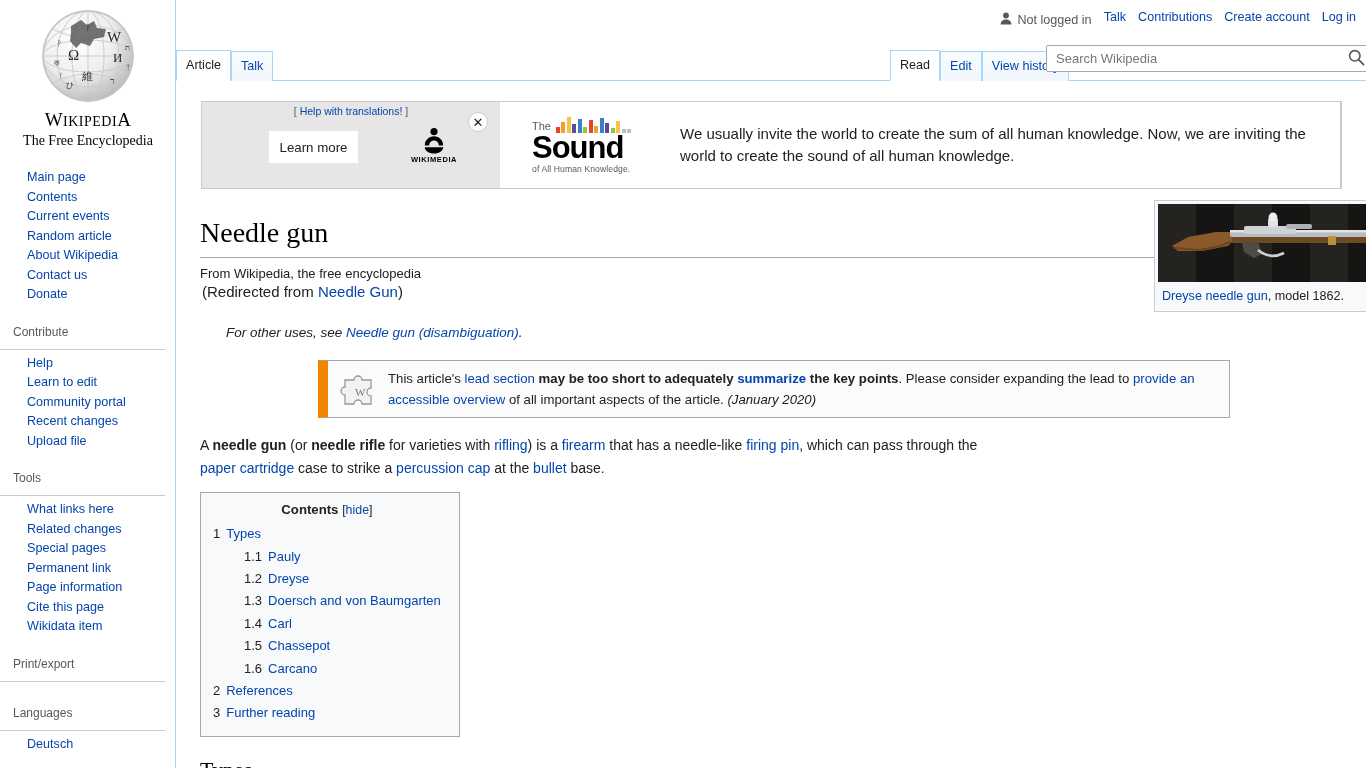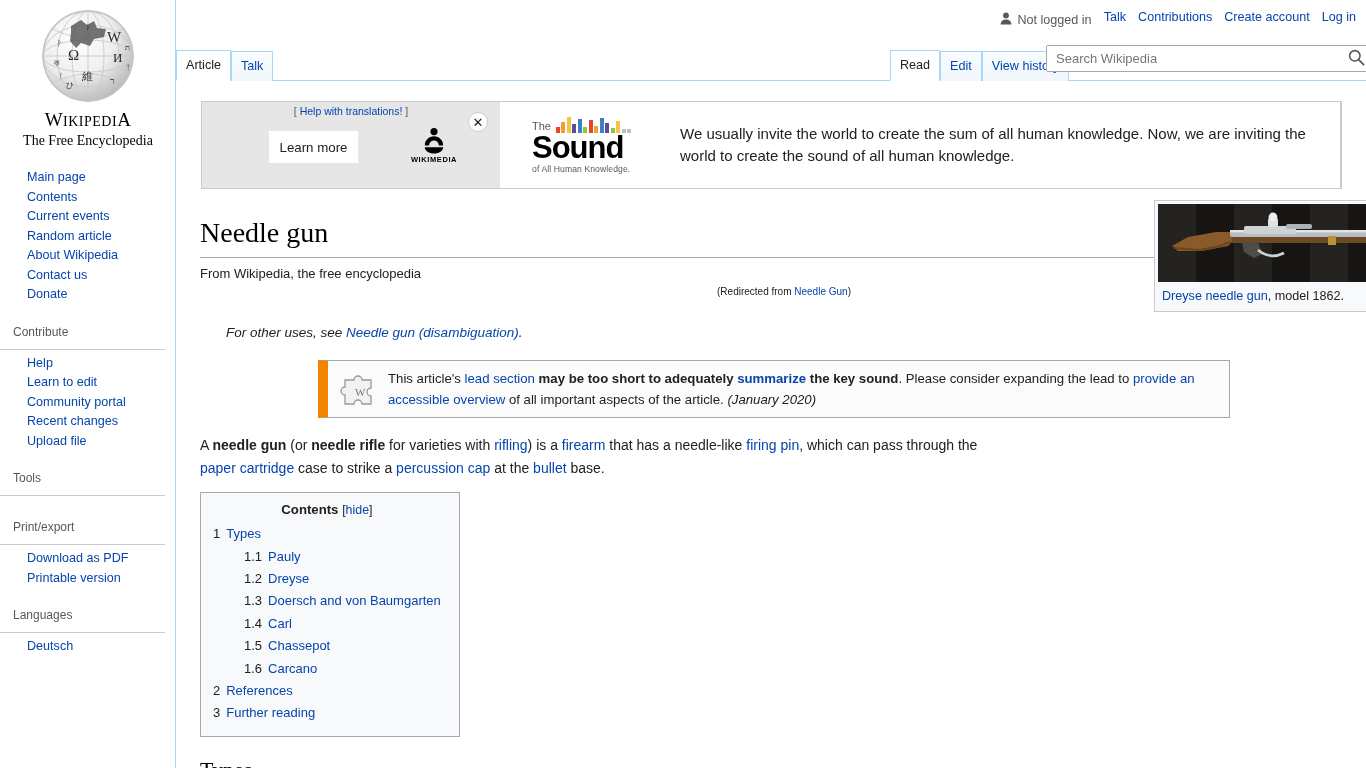--- a/index.html
+++ b/index.html
@@ -257,25 +257,24 @@
     border-bottom: 1px solid #a2a9b1;
     width: 1140px;
   }
   #siteSub {
     font-size: 13px;
     line-height: 18px;
     color: #202122;
     margin-top: 7px;
   }
   #redirect-note {
-    font-size: 10px;
+    font-size: 15px;
     line-height: 18px;
     color: #202122;
     margin-left: 2px;
-    text-align: center;
   }
   #redirect-note a { color: #0645ad; text-decoration: none; }
   #hatnote {
     font-style: italic;
     font-size: 13.5px;
     line-height: 19px;
     margin: 22px 0 0 26px;
     color: #202122;
   }
   #hatnote a { color: #0645ad; text-decoration: none; }
@@ -467,31 +466,46 @@
           <li>
             <a href="#">Recent changes</a>
           </li>
           <li>
             <a href="#">Upload file</a>
           </li>
         </ul>
       </div>
       <div class="nav-portal">
         <div class="portal-heading">Tools</div>
+        <ul class="portal-body">
+          <li>
+            <a href="#">What links here</a>
+          </li>
+          <li>
+            <a href="#">Related changes</a>
+          </li>
+          <li>
+            <a href="#">Special pages</a>
+          </li>
+          <li>
+            <a href="#">Permanent link</a>
+          </li>
+          <li>
+            <a href="#">Page information</a>
+          </li>
+          <li>
+            <a href="#">Cite this page</a>
+          </li>
+          <li>
+            <a href="#">Wikidata item</a>
+          </li>
+        </ul>
       </div>
       <div class="nav-portal">
         <div class="portal-heading">Print/export</div>
-        <ul class="portal-body">
-          <li>
-            <a href="#">Download as PDF</a>
-          </li>
-          <li>
-            <a href="#">Printable version</a>
-          </li>
-        </ul>
       </div>
       <div class="nav-portal">
         <div class="portal-heading">Languages</div>
         <ul class="portal-body">
           <li>
             <a href="#">Deutsch</a>
           </li>
         </ul>
       </div>
     </div>
@@ -586,21 +600,21 @@
 
     <div id="hatnote"><span>For other uses, see </span><a href="#">Needle gun (disambiguation)</a><span>.</span></div>
 
     <div id="ambox">
       <div id="ambox-icon">
         <svg width="38" height="36" viewBox="0 0 38 36">
           <path d="M6 9 h9 a4 4 0 1 1 8 0 h9 v8 a4 4 0 1 0 0 8 v8 h-9 a4 4 0 1 0 -8 0 H6 v-9 a4 4 0 1 1 0-8 z" fill="#f2f2f2" stroke="#999" stroke-width="1.3"></path>
           <text x="16" y="25" font-family="Liberation Serif, serif" font-size="11" fill="#777">W</text>
         </svg>
       </div>
-      <div id="ambox-text"><span>This article's </span><a href="#">lead section</a><b> may be too short to adequately </b><a href="#"><b>summarize</b></a><b> the key sound</b><span>. Please consider expanding the lead to </span><a href="#">provide an accessible overview</a><span> of all important aspects of the article. </span><i>(January 2020)</i></div>
+      <div id="ambox-text"><span>This article's </span><a href="#">lead section</a><b> may be too short to adequately </b><a href="#"><b>summarize</b></a><b> the key points</b><span>. Please consider expanding the lead to </span><a href="#">provide an accessible overview</a><span> of all important aspects of the article. </span><i>(January 2020)</i></div>
     </div>
 
     <p id="lead-para"><span>A </span><b>needle gun</b><span> (or </span><b>needle rifle</b><span> for varieties with </span><a href="#">rifling</a><span>) is a </span><a href="#">firearm</a><span> that has a needle-like </span><a href="#">firing pin</a><span>, which can pass through the </span><a href="#">paper cartridge</a><span> case to strike a </span><a href="#">percussion cap</a><span> at the </span><a href="#">bullet</a><span> base.</span></p>
 
     <div id="toc">
       <div id="toc-title"><span>Contents</span> <span class="hide"><span>[</span><a href="#">hide</a><span>]</span></span></div>
       <ul id="toc-list">
           <li class="toclevel-1"><a href="#"><span class="tocnumber">1</span><span class="toctext">Types</span></a></li>
           <li class="toclevel-2"><a href="#"><span class="tocnumber">1.1</span><span class="toctext">Pauly</span></a></li>
           <li class="toclevel-2"><a href="#"><span class="tocnumber">1.2</span><span class="toctext">Dreyse</span></a></li>

